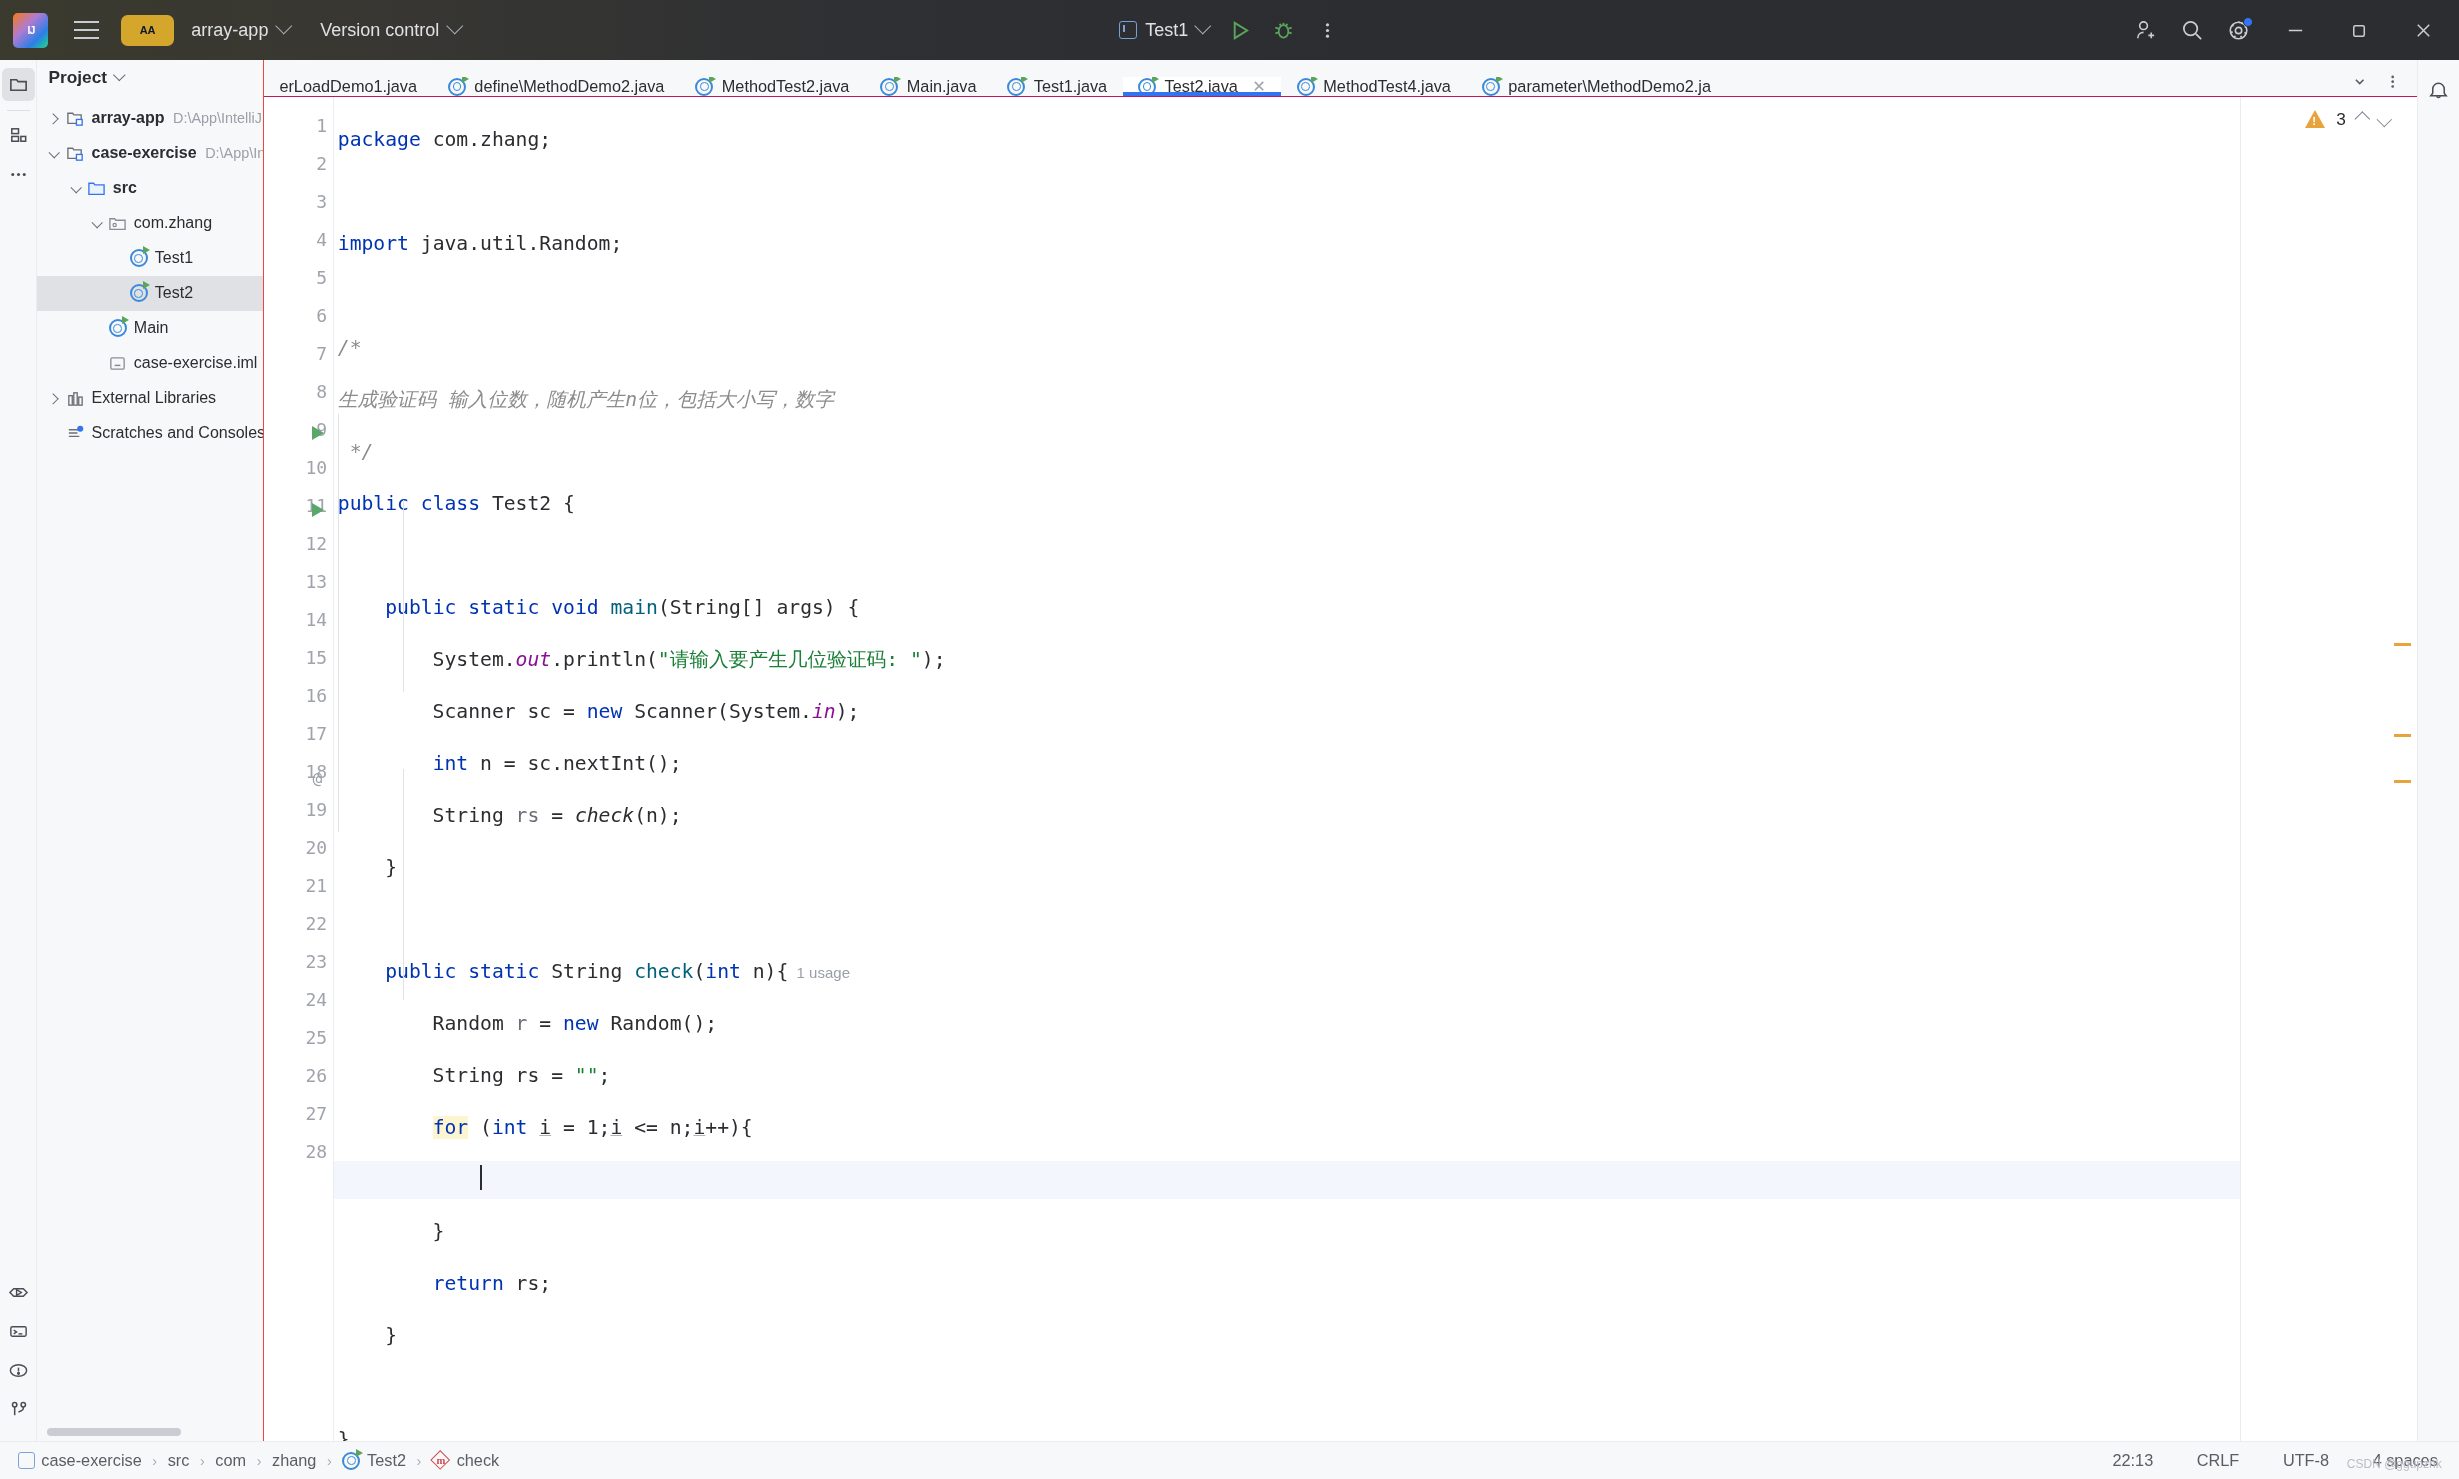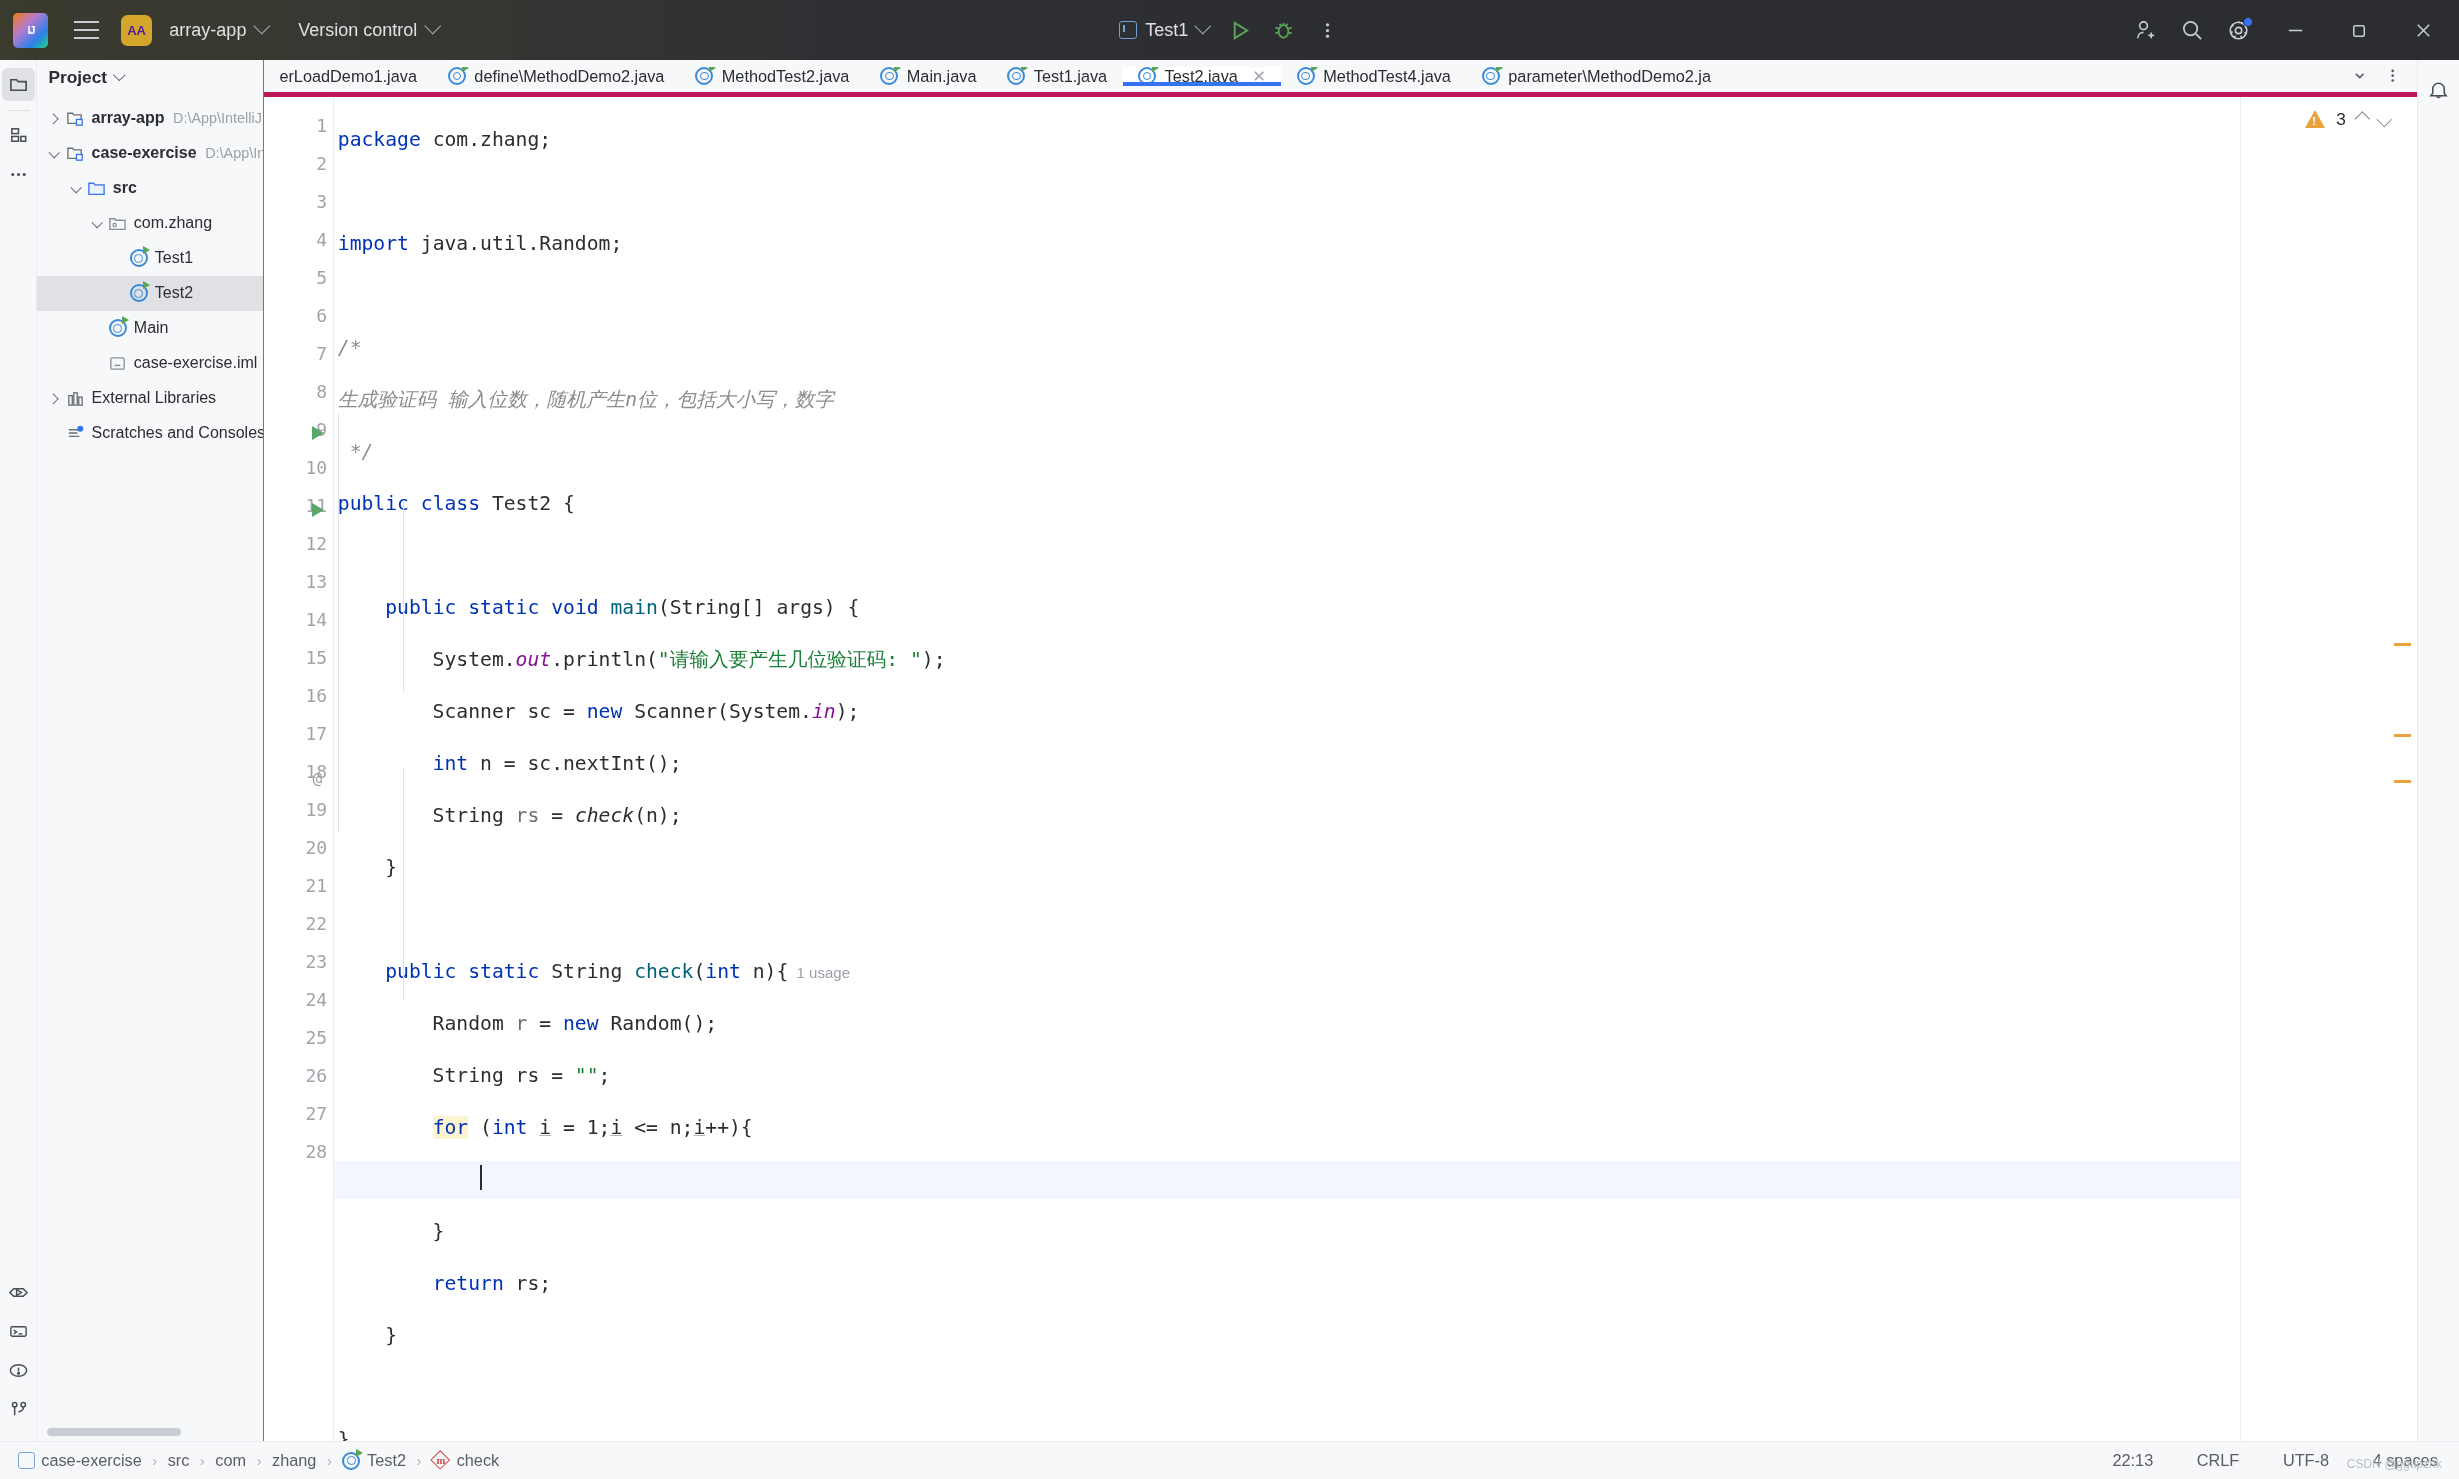--- a/index.html
+++ b/index.html
@@ -23,22 +23,22 @@
     width:35px; height:35px; border-radius:4.8px; margin-right:17.3px;
     background:linear-gradient(135deg,#f97a12 0%, #b07bd1 38%, #2b7fe8 72%, #21d789 100%);
     display:flex; align-items:center; justify-content:center;
     font-size:10.6px; font-weight:bold; color:#fff; font-family:"Liberation Sans",sans-serif;
     position:relative; overflow:hidden;
   }
   .ij-logo span { position:relative; z-index:2; letter-spacing:-1px; }
   .burger { width:42px; height:38px; display:flex; flex-direction:column; justify-content:center; align-items:center; gap:5.8px; margin-right:13.4px; cursor:pointer;}
   .burger i { display:block; width:25px; height:2.4px; background:#c8ccd4; }
   .proj-badge {
-    width:31px;height:31px;border-radius:6.7px;background:#d4a72c;color:#4c1d95;
-    font-size:13px;font-weight:bold;display:flex;align-items:center;justify-content:center;
+    width:53px;height:31px;border-radius:6.7px;background:#d4a72c;color:#0f172a;
+    font-size:11px;font-weight:bold;display:flex;align-items:center;justify-content:center;
     margin-right:9.6px;
   }
   .tb-item { display:flex; align-items:center; gap:9.6px; padding:5.8px 7.7px; border-radius:5.8px; cursor:pointer; font-size:18px; color:#dfe1e5;}
   .chev { display:inline-block; width:11.5px; height:11.5px; border-right:1.9px solid #a6abb4; border-bottom:1.9px solid #a6abb4; transform:rotate(45deg) translate(-2.9px,-2.9px); }
   .tb-center { position:absolute; left:0; right:0; display:flex; justify-content:center; align-items:center; pointer-events:none;}
   .run-cfg { display:flex; align-items:center; gap:8.6px; pointer-events:auto; padding:4.8px 9.6px; border-radius:5.8px; cursor:pointer; }
   .cfg-box { width:18px;height:18px;border:1.9px solid #7a9fd4;border-radius:2.9px;display:inline-block;position:relative;}
   .cfg-box::after{content:"";position:absolute;left:2.9px;top:2.9px;width:2.9px;height:6.7px;background:#7a9fd4;}
   .tb-right { margin-left:auto; display:flex; align-items:center; gap:3.8px; padding-right:5.8px;}
   .ticon { width:44px; height:44px; display:flex;align-items:center;justify-content:center;border-radius:5.8px;cursor:pointer; position:relative;}
@@ -67,21 +67,21 @@
   .tw .ca.r{transform:rotate(-45deg);}
   .tw .ca.d{transform:rotate(45deg) translateY(-1.9px);}
   .ticon-s{width:23px;flex:0 0 23px;display:flex;align-items:center;justify-content:center;margin-right:4.8px;}
   .tlabel{font-weight:bold;color:#2b2d30;}
   .tlabel.n{font-weight:normal;}
   .tpath{color:#9a9ea6;margin-left:8.6px;font-weight:normal;font-size:14.4px;}
   .hscroll{position:absolute;left:9.6px;bottom:4.8px;width:134px;height:8.6px;border-radius:4.8px;background:#c9ccd2;}
 
   
   .editor-col{flex:1;display:flex;flex-direction:column;min-width:0;background:#fff;}
-  .tabbar{height:37px;flex:0 0 37px;display:flex;align-items:center;background:#f7f8fa;border-bottom:5px solid #be185d;position:relative;}
+  .tabbar{height:37px;flex:0 0 37px;display:flex;align-items:flex-end;background:#f7f8fa;border-bottom:1px solid #be185d;position:relative;}
   .tabs{display:flex;align-items:stretch;overflow:hidden;flex:1;}
   .tab{display:flex;align-items:center;gap:8.6px;padding:0 15.4px;font-size:16.3px;color:#2b2d30;white-space:nowrap;cursor:pointer;position:relative;}
   .tab.active{background:#fff;}
   .tab.active::after{content:"";position:absolute;left:0;right:0;bottom:0;height:3.8px;background:#3574f0;}
   .tab .x{color:#a2a6ad;font-size:16.3px;margin-left:5.8px;}
   .tab-actions{display:flex;align-items:center;gap:3.8px;padding:0 9.6px;background:#f7f8fa;}
   .ta-ic{width:29px;height:29px;display:flex;align-items:center;justify-content:center;border-radius:4.8px;cursor:pointer;color:#5a5d63;}
 
   
   .jci{width:18px;height:18px;position:relative;flex:0 0 18px;}

